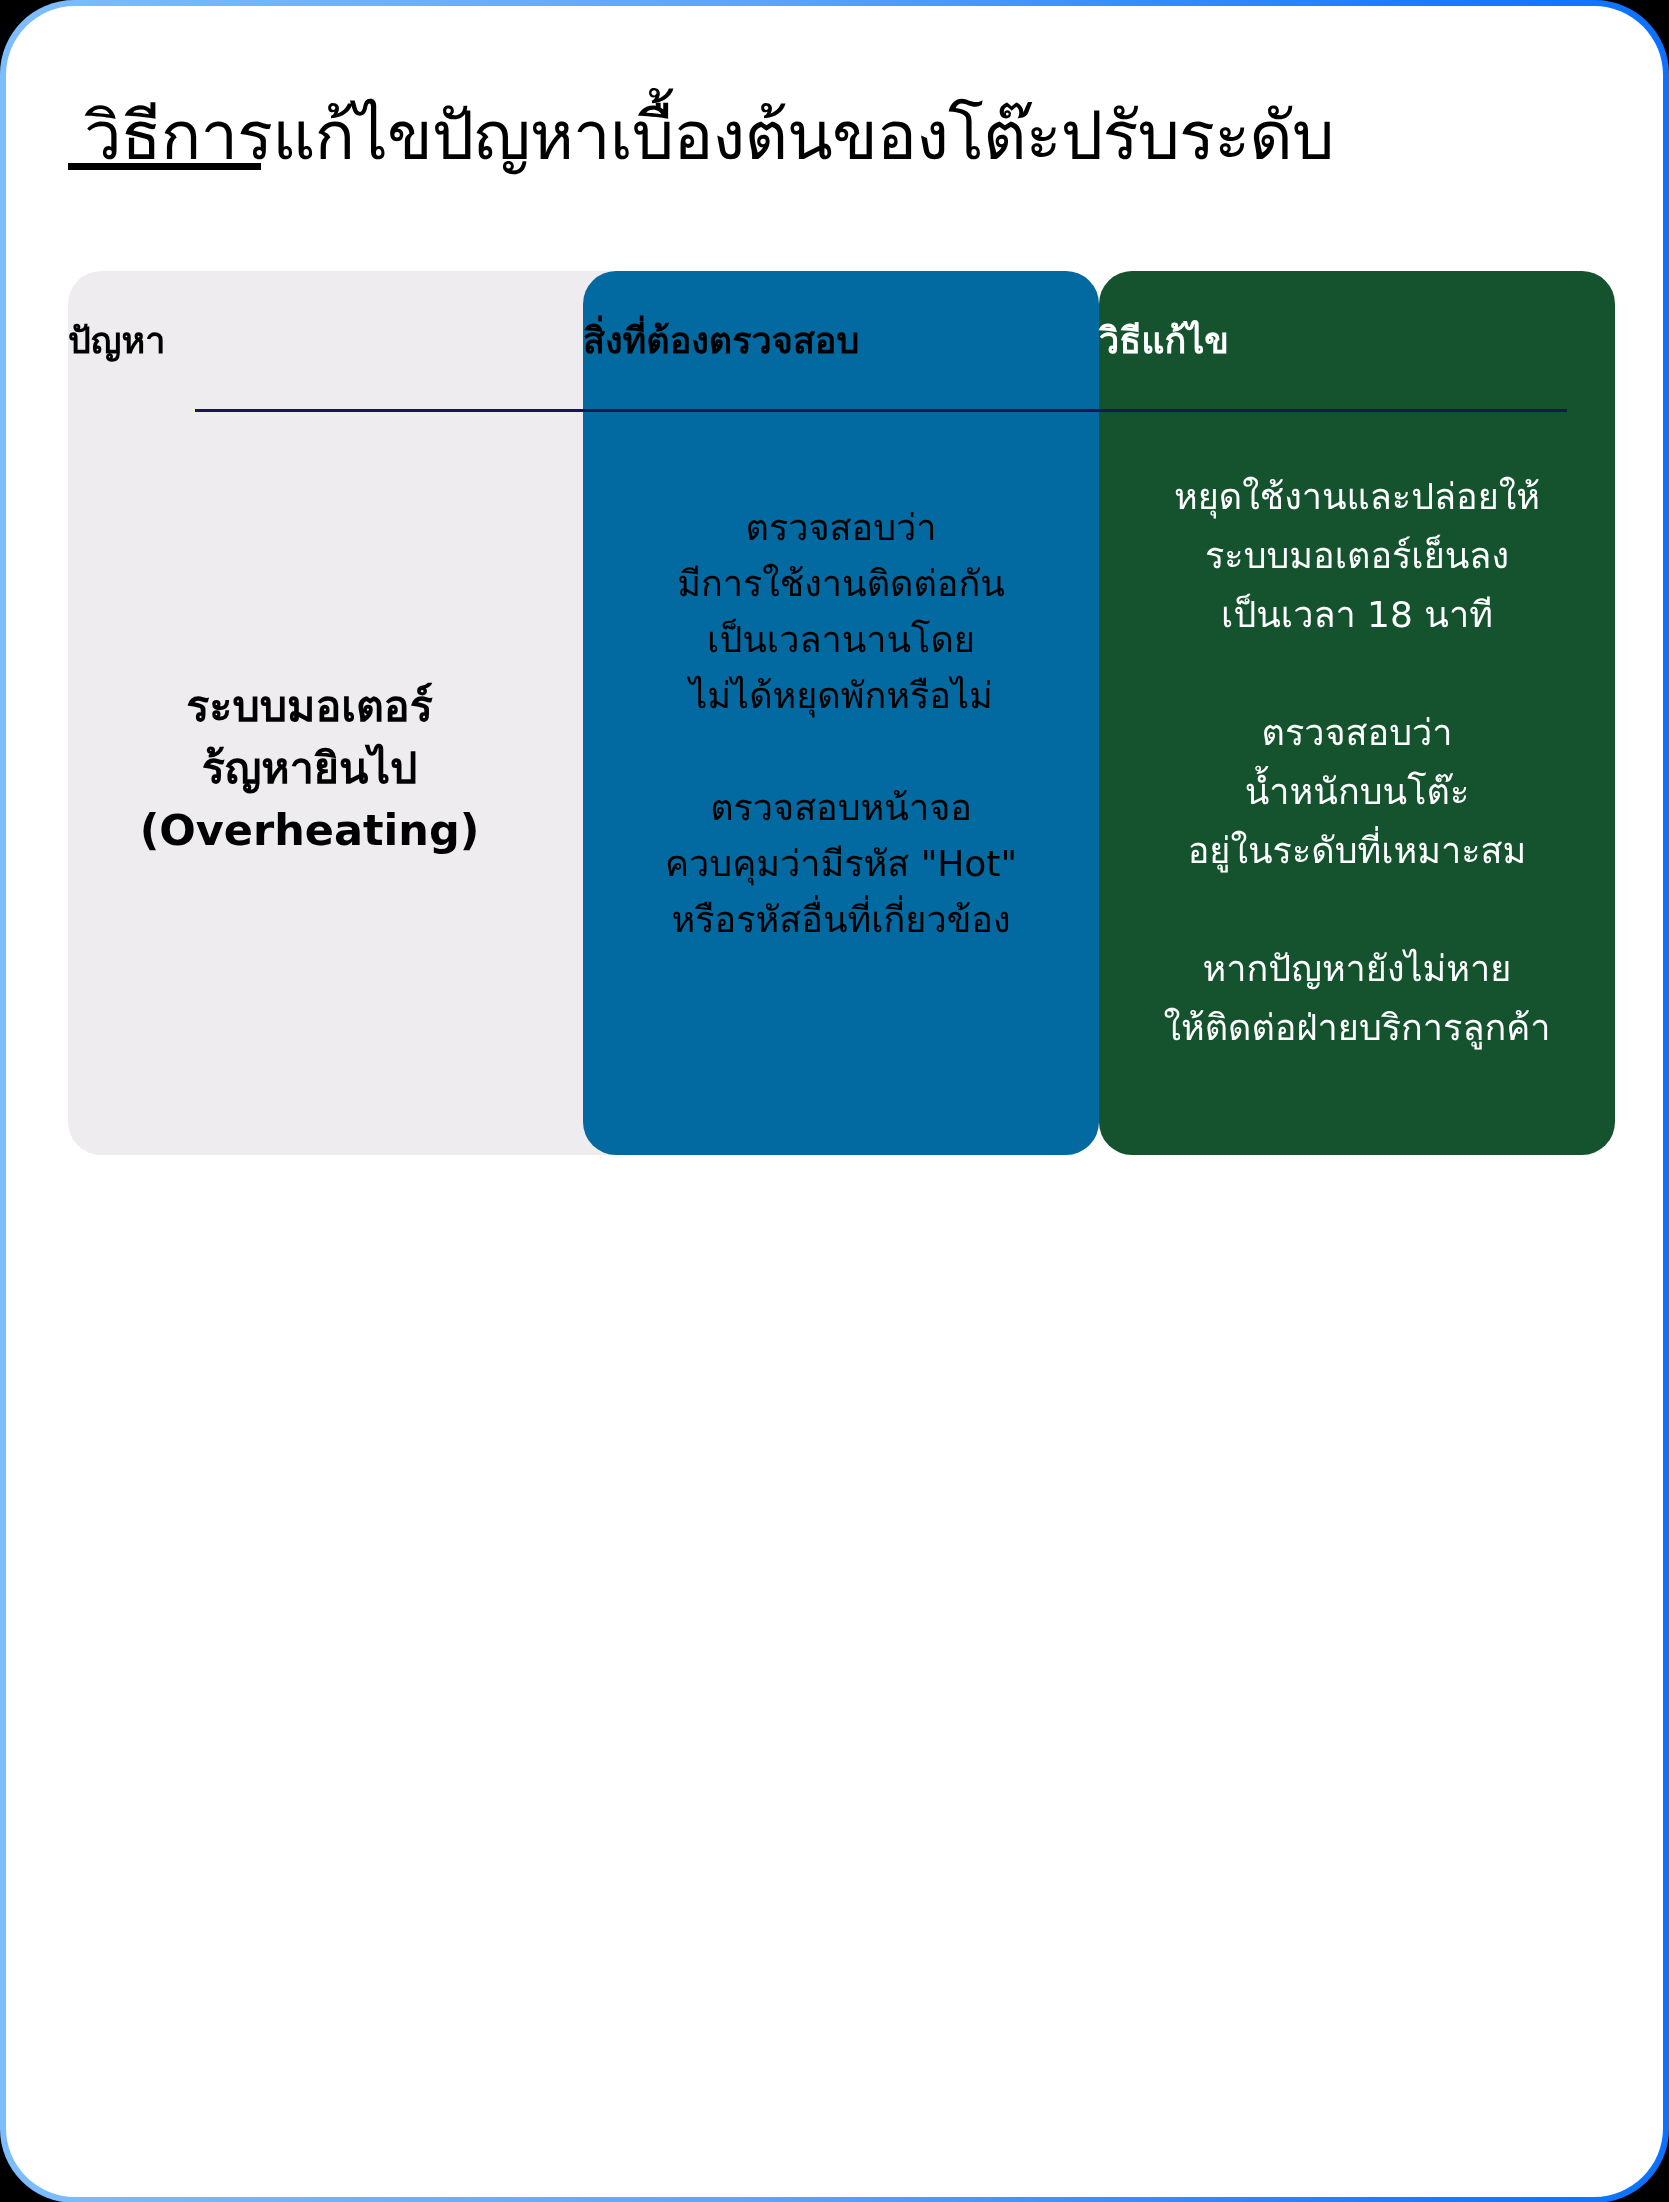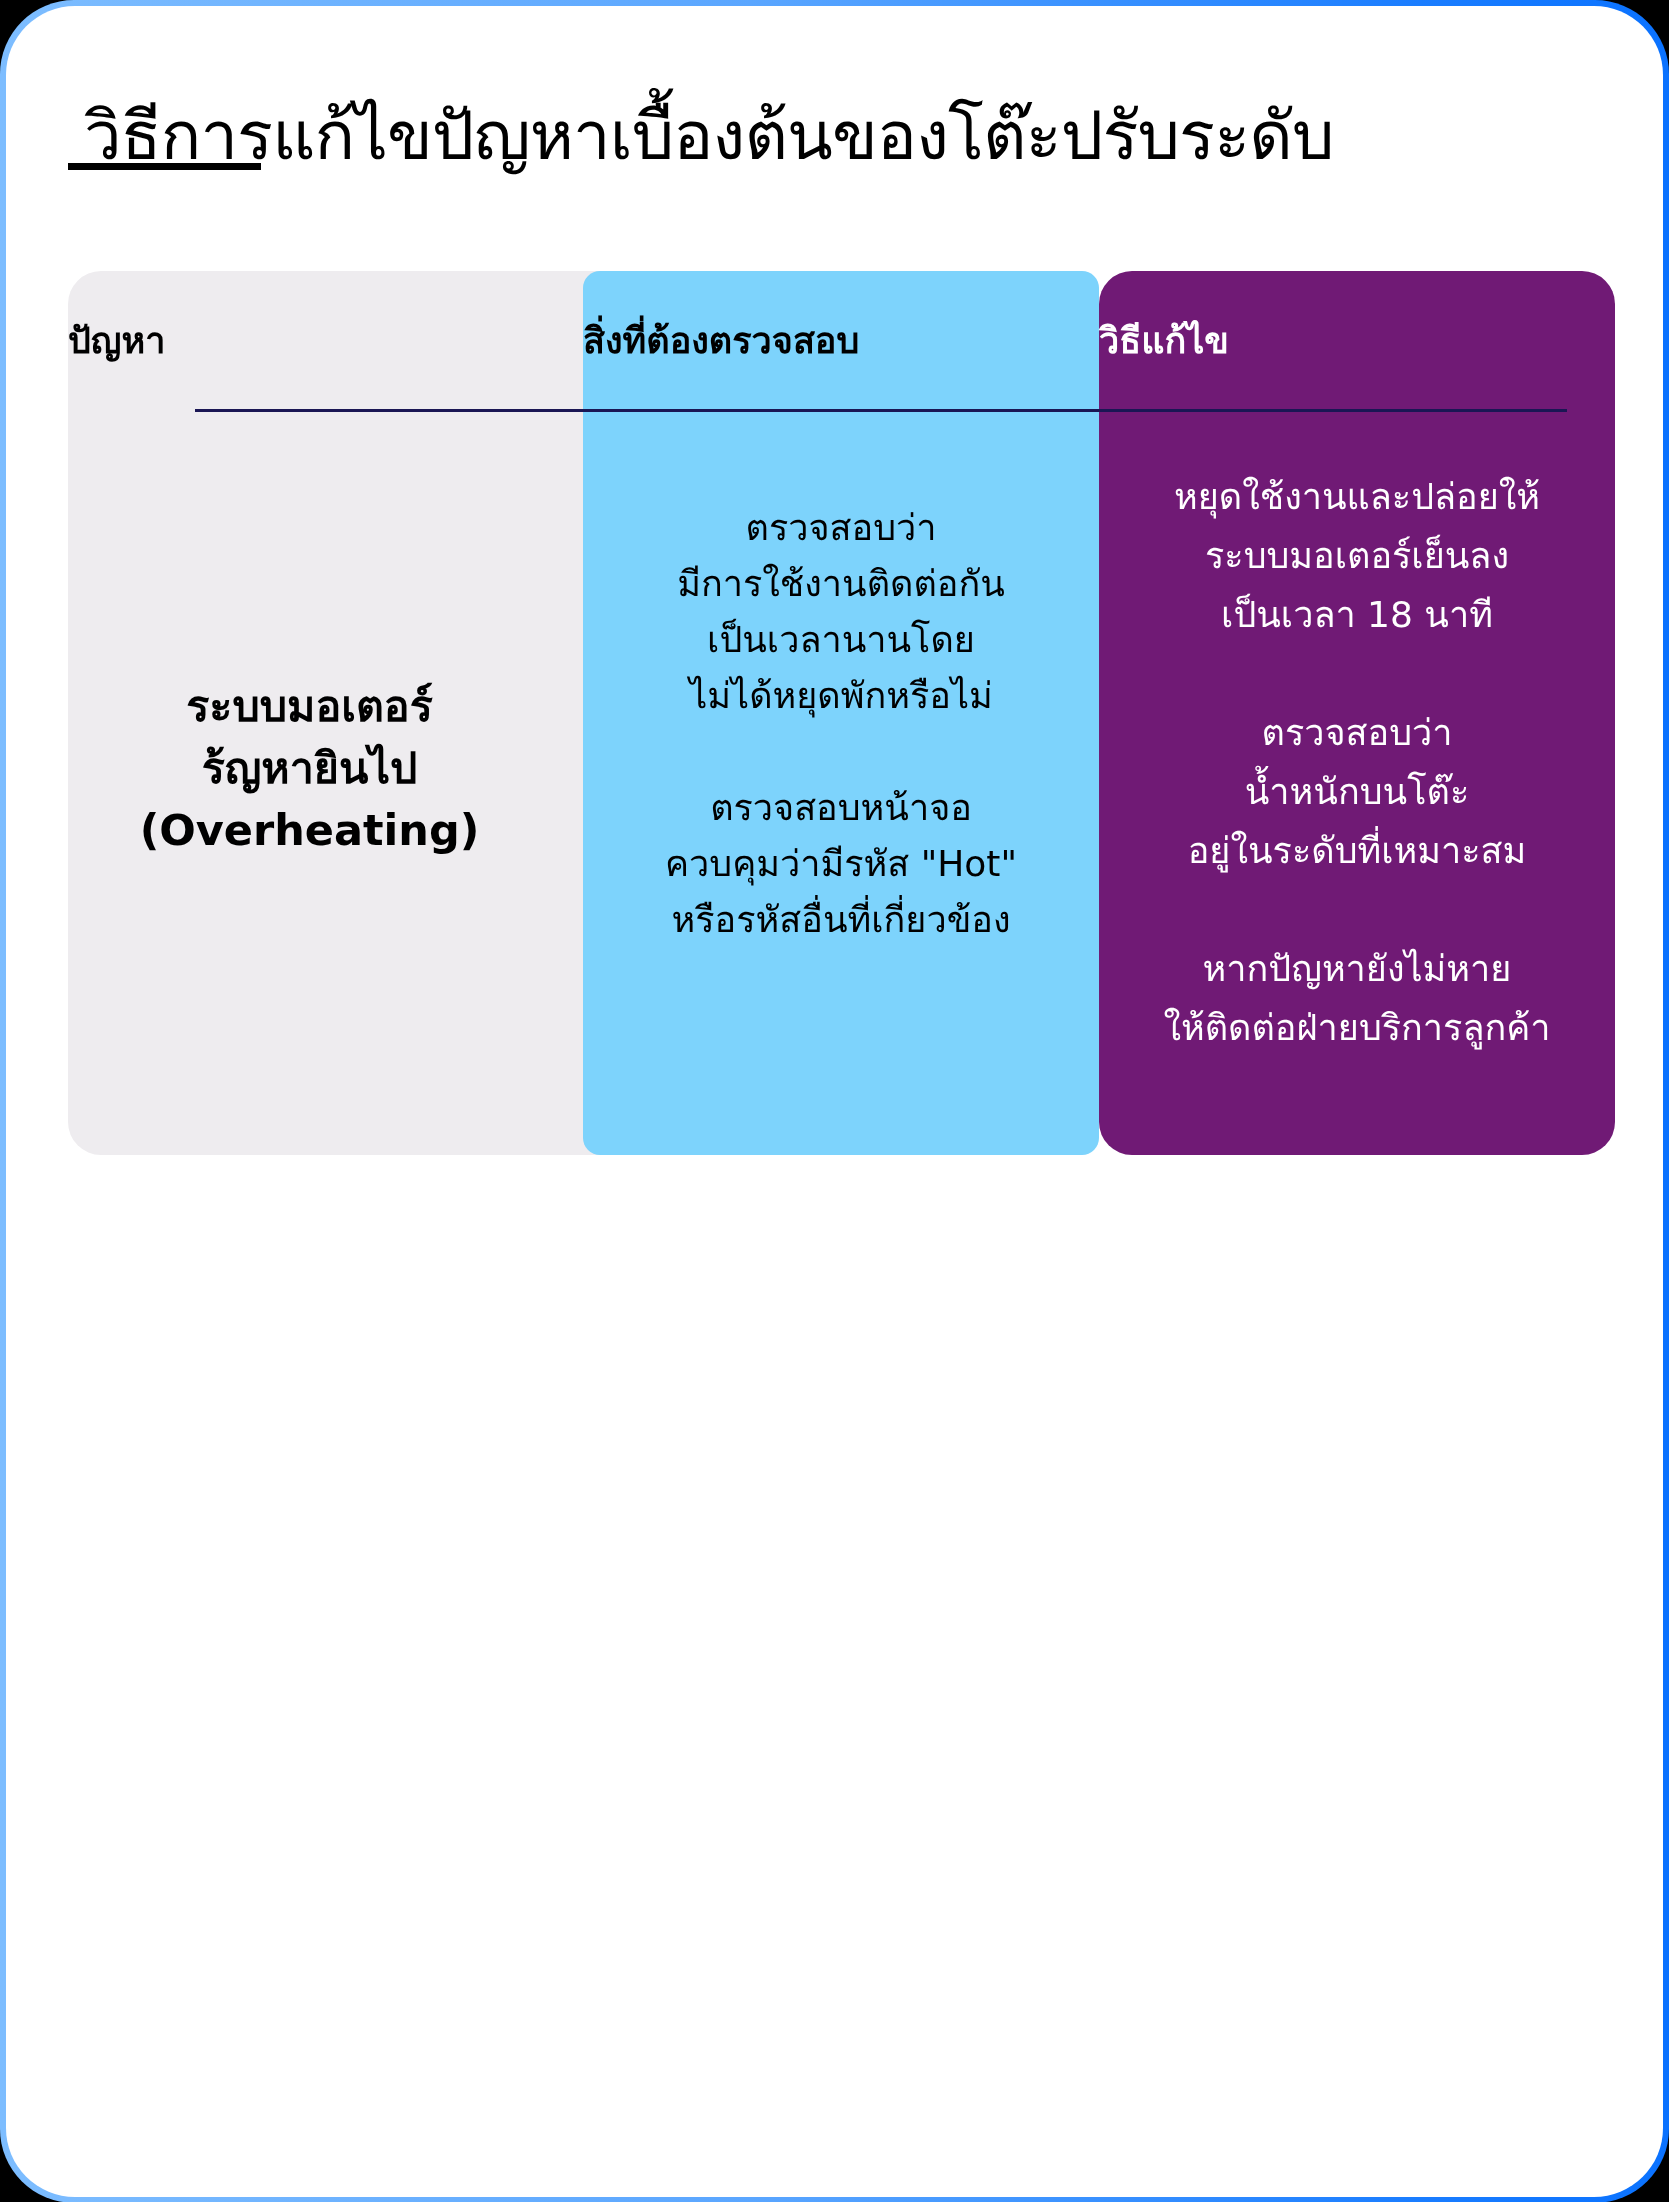--- a/index.html
+++ b/index.html
@@ -63,27 +63,26 @@
     }
     .col-problem {
       left: 0;
       width: 551px;
       background: #eeecef;
       border-radius: 33px 0 0 33px;
     }
     .col-check {
       left: 515px;
       width: 516px;
-      background: #7dd3fc;
-      border-radius: 17px;
+      background: #0369a1;
     }
     .col-solution {
       left: 1031px;
       width: 516px;
-      background: #701a75;
+      background: #14532d;
       text-decoration: underline;
     }
     .col-header {
       position: absolute;
       left: 0; right: 0;
       top: 40px;
       text-align: left;
       font-size: 36px;
       font-weight: 700;
       line-height: 60px;

